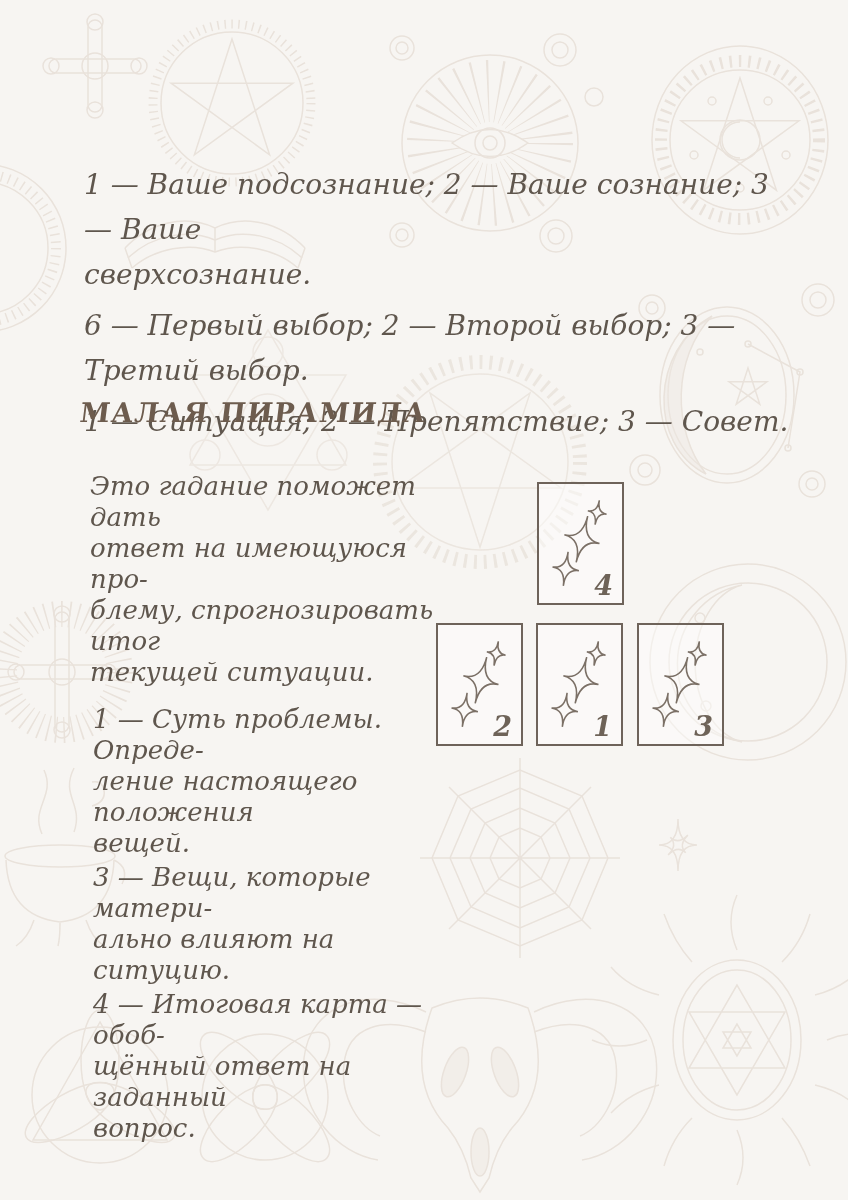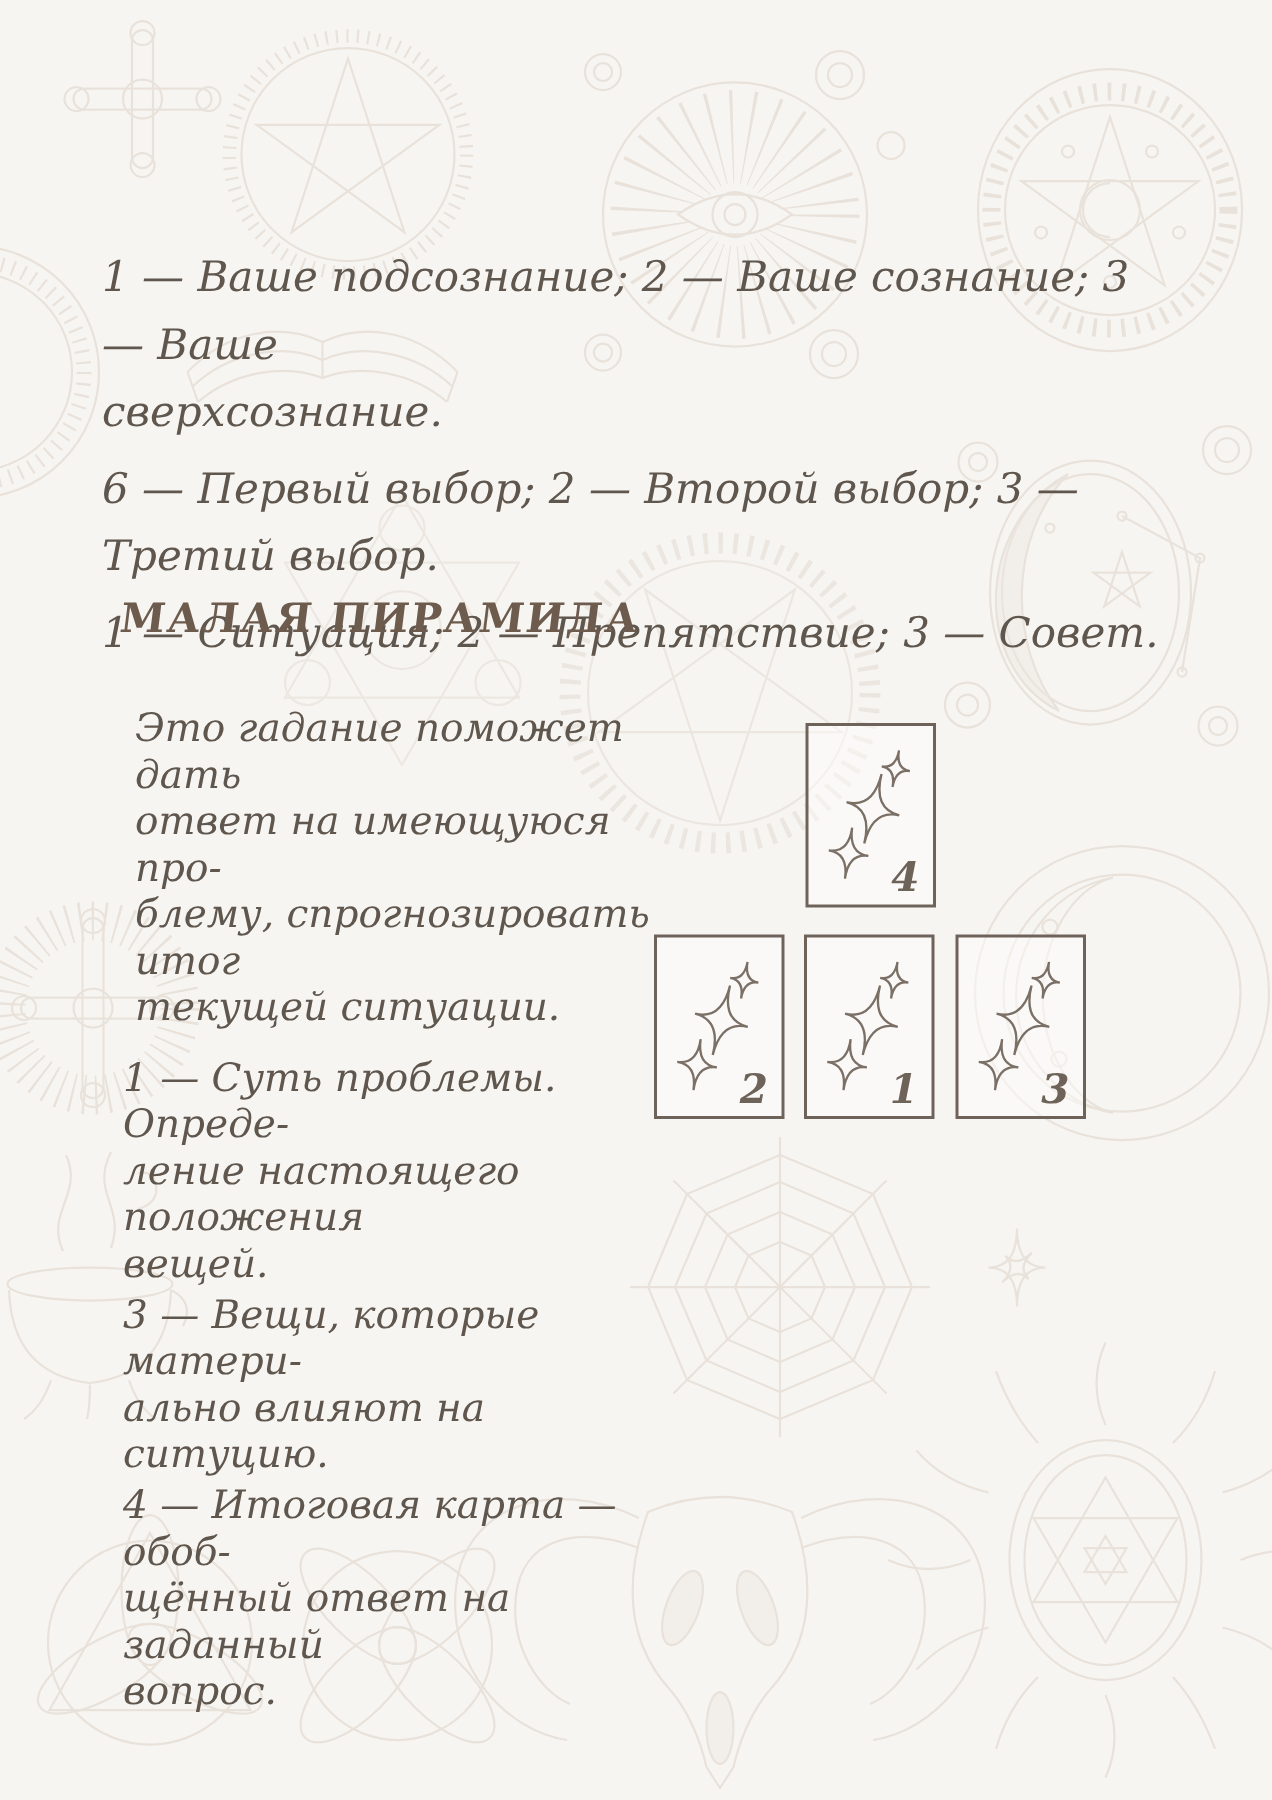--- a/index.html
+++ b/index.html
@@ -3,30 +3,30 @@
 <meta charset="utf-8">
 <style>
   html,body{margin:0;padding:0;background:#e9e7e4;}
   .page{
     position:relative;width:848px;height:1200px;margin:0 auto;
     background:#f7f5f2;overflow:hidden;
     font-family:"DejaVu Serif","Liberation Serif",serif;
   }
   .bg-decor{position:absolute;left:0;top:0;width:848px;height:1200px;z-index:0;}
   .textlayer{position:relative;z-index:1;}
-  .intro{position:absolute;left:68px;top:162px;width:720px;
+  .intro{position:absolute;left:84px;top:162px;width:720px;
     font-style:italic;font-size:28px;line-height:45px;color:#5f564d;}
   .intro p{margin:0 0 6px 0;}
   .section-title{position:absolute;left:78px;top:396px;margin:0;
     font-size:27px;line-height:34px;font-weight:bold;color:#6d5c4e;
     letter-spacing:1.5px;transform:skewX(-7deg);transform-origin:left bottom;}
   .body-col{position:absolute;left:78px;top:471px;width:365px;
     font-style:italic;font-size:26px;line-height:31px;color:#5f564d;}
   .body-col .desc{margin:0 0 16px 12px;}
-  .body-col .item{margin:0 0 3px 4px;font-style:italic;}
+  .body-col .item{margin:0 0 3px 15px;font-style:italic;}
   .spread{position:absolute;left:0;top:0;z-index:1;}
   .card{position:absolute;width:87px;height:123px;box-sizing:border-box;
     border:2px solid #6e635a;background:rgba(255,255,255,0.45);}
   .card .sparkles{position:absolute;left:0;top:0;width:100%;height:100%;}
   .card .num{position:absolute;right:9px;bottom:4px;line-height:1;
     font-style:italic;font-weight:bold;font-size:27px;color:#6e6358;}
   .card-4{left:537px;top:482px;}
   .card-2{left:436px;top:623px;}
   .card-1{left:536px;top:623px;}
   .card-3{left:637px;top:623px;}

